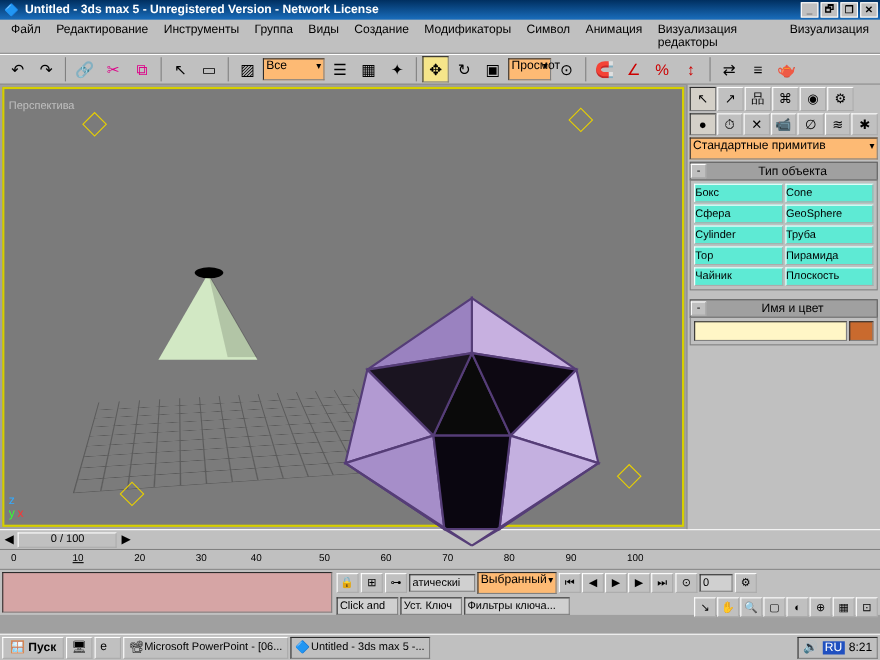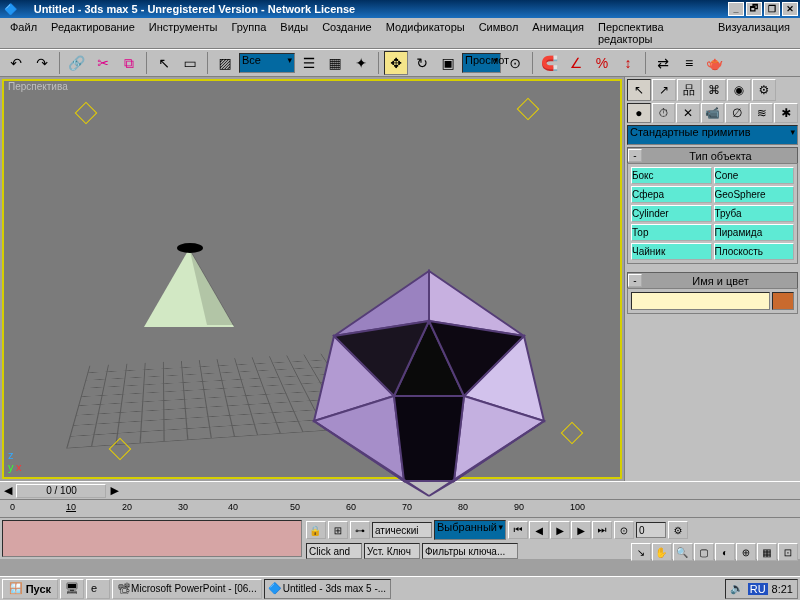--- a/index.html
+++ b/index.html
@@ -6,26 +6,26 @@
 body { width: 800px; height: 600px; background: #404040; overflow: hidden; }
 .win { width: 800px; height: 576px; background: #a0a0a0; }
 .titlebar { height: 18px; background: linear-gradient(#002f60,#1a6ebd); color: #fff; display: flex; align-items: center; padding: 0 2px 0 4px; font-weight: bold; }
 .titlebar .spacer { flex: 1; }
 .tbbtn { width: 16px; height: 14px; background: #c0c0c0; border: 1px solid #fff; margin-left: 2px; display:flex;align-items:center;justify-content:center;font-size:9px;color:#000;}
 .menubar, .menubar2 { background:#c0c0c0; display:flex; padding:2px 4px; gap:2px; border-bottom:1px solid #808080;}
 .menubar span, .menubar2 span { padding:1px 6px; cursor:default;}
 .toolbar { background:#c0c0c0; display:flex; align-items:center; height:28px; padding:0 4px; gap:2px; border-bottom:1px solid #808080; border-top:1px solid #fff;}
 .tbtn { width:24px; height:24px; background:#c0c0c0; border:1px solid #c0c0c0; display:flex;align-items:center;justify-content:center; font-size:14px;}
 .tbtn.active{background:#f5e58a;border:1px inset #808080;}
-.tselect { height:20px; background:#0369a1; border:1px inset #808080; padding:0 14px 0 2px; font-size:11px; position:relative;}
+.tselect { height:20px; background:#fdba74; border:1px inset #808080; padding:0 14px 0 2px; font-size:11px; position:relative;}
 .tselect::after{content:"▾";position:absolute;right:2px;top:1px;font-size:9px;}
 .sep { width:1px; height:22px; background:#808080; margin:0 3px;}
 .workspace{display:flex; height:404px;}
 .viewport{flex:1; background:#7b7b7b; border:2px solid #d6cf00; position:relative; margin:2px;}
-.vplabel{position:absolute;top:0;left:4px;color:#c0c0c0;font-size:10px;}
+.vplabel{position:absolute;top:10px;left:4px;color:#c0c0c0;font-size:10px;}
 .grid{position:absolute;left:80px;top:220px;width:340px;height:180px; transform:perspective(600px) rotateX(65deg) rotateZ(-8deg); }
 .grid::before{content:"";position:absolute;inset:0;background:
 repeating-linear-gradient(0deg,#5a5a5a 0,#5a5a5a 1px,transparent 1px,transparent 20px),
 repeating-linear-gradient(90deg,#5a5a5a 0,#5a5a5a 1px,transparent 1px,transparent 20px);}
 .cone{position:absolute;left:140px;top:160px;width:100px;height:90px;}
 .coneb{width:0;height:0;border-left:45px solid transparent;border-right:45px solid transparent;border-bottom:78px solid #d2e8c4;position:absolute;top:8px;}
 .conet{width:26px;height:10px;background:#000;border-radius:50%;position:absolute;left:33px;top:2px;}
 .coneh{position:absolute;left:0;top:6px;width:0;height:0;border-left:45px solid transparent;border-right:45px solid transparent;border-bottom:78px solid;border-bottom-color:rgba(0,0,0,.15);clip-path:polygon(50% 0,100% 100%,70% 100%);}
 .hedra{position:absolute;left:290px;top:180px;width:270px;height:240px;}
 .hedra svg{width:100%;height:100%;}
@@ -61,39 +61,39 @@
 .tbitem.active{border:1px inset #808080;}
 .tray{margin-left:auto;height:20px;border:1px inset #808080;padding:0 4px;display:flex;align-items:center;gap:4px;font-size:10px;}
 .ico{width:14px;height:14px;display:inline-block;}
 </style>
 </head>
 <body>
 
 <div class="win">
   <div class="titlebar">
     <span>🔷</span>
-    <span style="margin-left:16px">Untitled - 3ds max 5 - Unregistered Version - Network License</span>
+    <span style="margin-left:5px">Untitled - 3ds max 5 - Unregistered Version - Network License</span>
     <span class="spacer"></span>
     <div class="tbbtn">_</div>
     <div class="tbbtn">🗗</div>
     <div class="tbbtn">❐</div>
     <div class="tbbtn">✕</div>
   </div>
 
   <div class="menubar" id="menu1">
       <span>Файл</span>
       <span>Редактирование</span>
       <span>Инструменты</span>
       <span>Группа</span>
       <span>Виды</span>
       <span>Создание</span>
       <span>Модификаторы</span>
       <span>Символ</span>
       <span>Анимация</span>
-      <span>Перспектива редакторы</span>
+      <span>Визуализация редакторы</span>
       <span>Визуализация</span>
     </div>
 
   <div class="toolbar">
     <div class="tbtn">↶</div>
     <div class="tbtn">↷</div>
     <div class="sep"></div>
     <div class="tbtn" style="color:#d08">🔗</div>
     <div class="tbtn" style="color:#d08">✂</div>
     <div class="tbtn" style="color:#d08">⧉</div>

